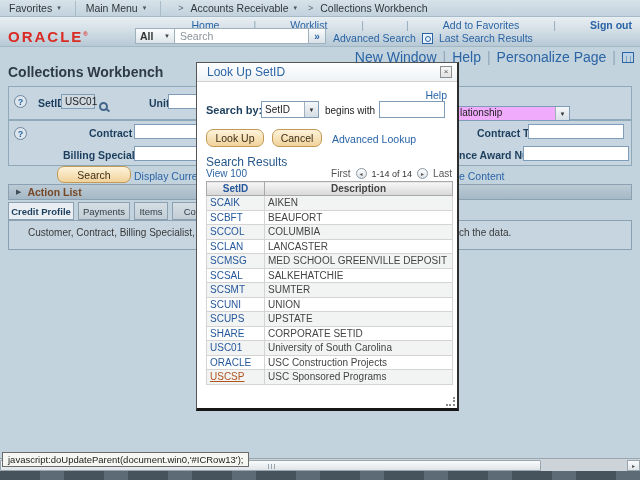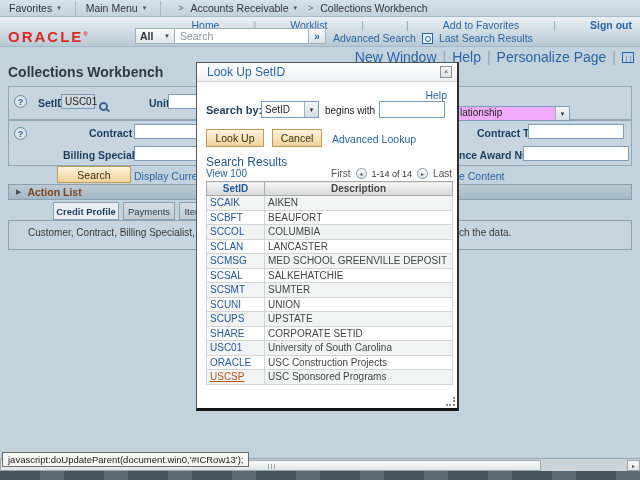--- a/index.html
+++ b/index.html
@@ -56,33 +56,33 @@
   .fval { font-size:10px; color:#222; padding:1px 0 0 3px; }
   .mag { width:9px; height:9px; border:2px solid #44668a; border-radius:50%; position:relative; display:inline-block; }
   .mag:after { content:''; position:absolute; width:5px; height:2px; background:#44668a;
     right:-4px; bottom:-2px; transform:rotate(40deg); }
   .ddlstrip { background:#f0abfc; border:1px solid #7f9db9; display:flex; align-items:flex-start; justify-content:space-between;margin-top:12px; }
   .ddlbtn { width:14px; height:13px; background:linear-gradient(#f4f7f9,#d8e0e6); border-left:1px solid #9fb1bd;
     display:flex; align-items:center; justify-content:center; font-size:6px; color:#333; }
 
   
   .btn-tan { background:linear-gradient(#fdf3da,#f1d29b); border:1px solid #c29а55; border:1px solid #c29a55;
-    border-radius:0; font-size:10.5px; color:#3d2f16; display:flex; align-items:center; justify-content:center; }
+    border-radius:7px; font-size:10.5px; color:#3d2f16; display:flex; align-items:center; justify-content:center; }
   .searchbtn { left:57px; top:166px; width:74px; height:17px; }
   .dispcur { left:134px; top:170px; width:63px; overflow:hidden; white-space:nowrap; font-size:10.5px; }
   .perscontent { left:459px; top:170px; font-size:10.5px; }
   .actionbar { left:8px; top:184px; width:624px; height:16px;
     background:linear-gradient(#bccbd6,#a4b8c5); border:1px solid #8ba1b1;
     display:flex; align-items:center; padding-left:7px; gap:6px; }
   .actionbar .tri { font-size:7px; color:#3f4e59; }
   .actionbar .atxt { font-size:10.5px; font-weight:bold; color:#774726; }
 
   
   .tab { top:202px; height:18px; border:1px solid #8ba1b1; font-size:9.5px; color:#2e3c47;
-    display:flex; align-items:center; justify-content:center; background:linear-gradient(#d6dee4,#c2cdd5);margin-left:45px; }
+    display:flex; align-items:center; justify-content:center; background:linear-gradient(#d6dee4,#c2cdd5); }
   .tab.active { background:#e9eef2; font-weight:bold; color:#1c3e5e; }
   .tab1 { left:8px;  width:66px; }
   .tab2 { left:78px; width:52px; }
   .tab3 { left:134px; width:34px; }
   .tab4 { left:172px; width:84px; overflow:hidden; }
   .contentbox { left:8px; top:220px; width:624px; height:30px; background:#c6d5df; border:1px solid #8ba1b1; }
   .infoleft { left:28px; top:227px; font-size:10px; color:#3a3a3a; white-space:nowrap; }
   .inforight { left:459px; top:227px; font-size:10px; color:#3a3a3a; }
 
   

